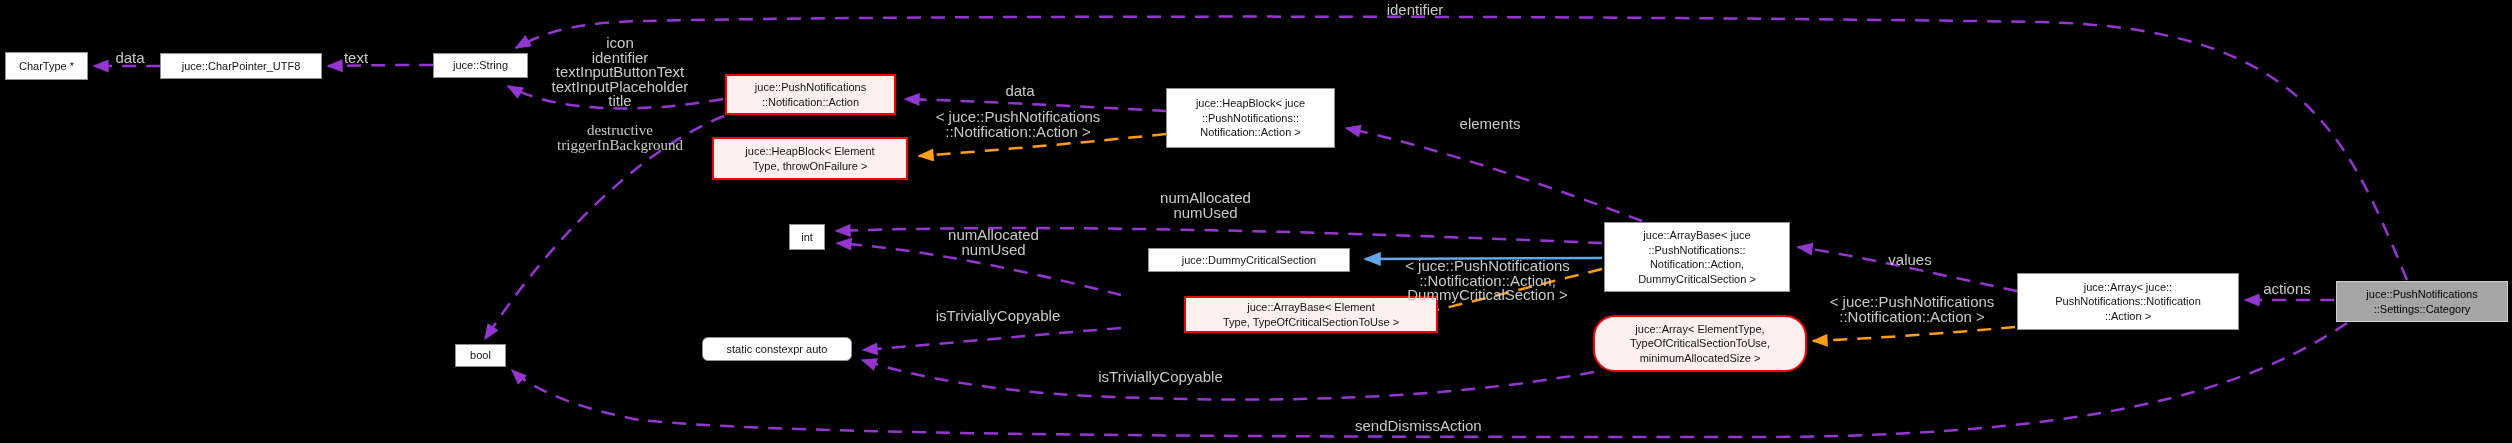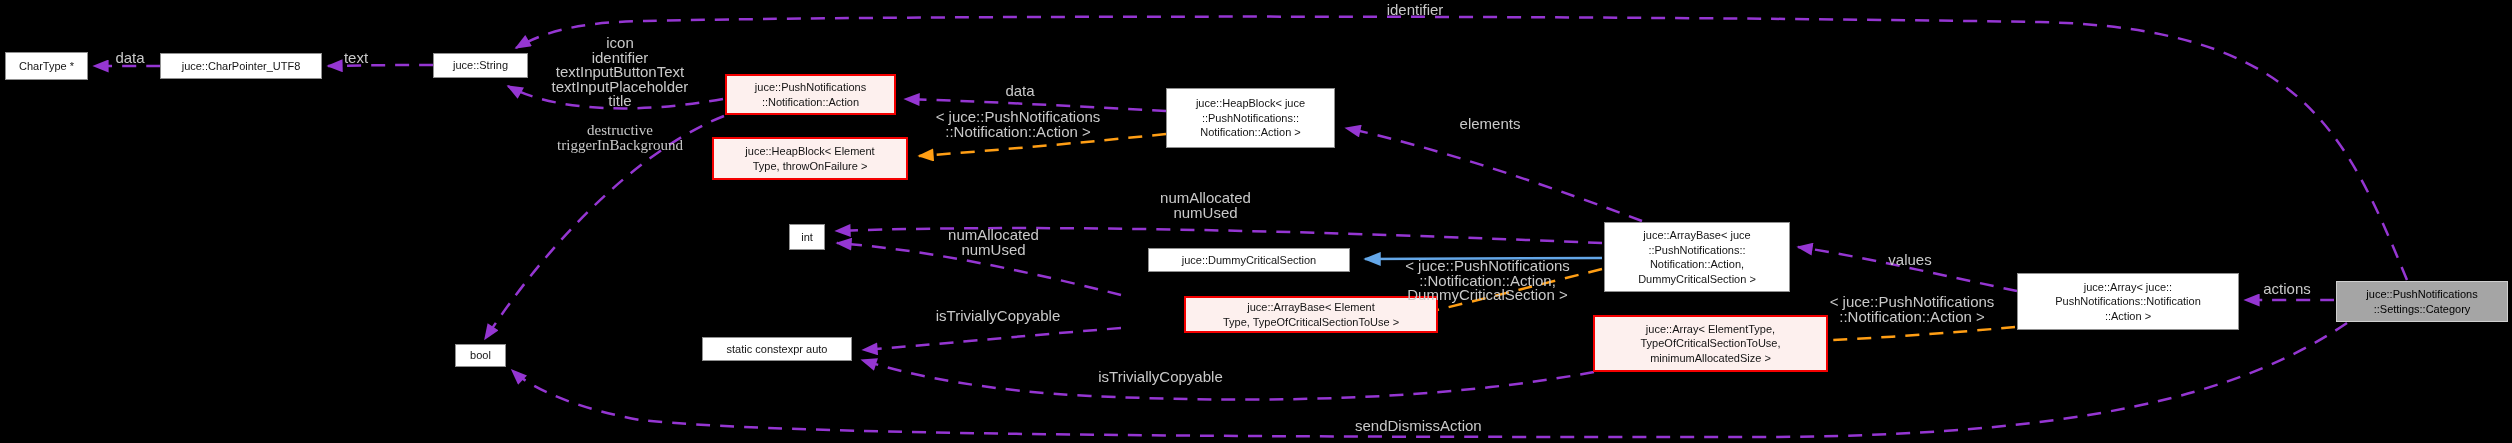--- a/index.html
+++ b/index.html
@@ -102,29 +102,29 @@
 ::PushNotifications::
 Notification::Action &gt;</div>
   <div class="node" style="left:789px;top:224px;width:36px;height:26px;text-align:center;">int</div>
   <div class="node" style="left:1148px;top:248px;width:202px;height:24px;">juce::DummyCriticalSection</div>
   <div class="node hl" style="left:1184px;top:296px;width:254px;height:37px;">juce::ArrayBase&lt; Element
 Type, TypeOfCriticalSectionToUse &gt;</div>
   <div class="node" style="left:1604px;top:222px;width:186px;height:70px;">juce::ArrayBase&lt; juce
 ::PushNotifications::
 Notification::Action,
 DummyCriticalSection &gt;</div>
-  <div class="node hl" style="left:1593px;top:315px;width:235px;height:57px;">juce::Array&lt; ElementType,
+  <div class="node hl" style="left:1593px;top:315px;width:214px;height:57px;border-radius:22px;">juce::Array&lt; ElementType,
 TypeOfCriticalSectionToUse,
 minimumAllocatedSize &gt;</div>
   <div class="node" style="left:2017px;top:273px;width:222px;height:57px;">juce::Array&lt; juce::
 PushNotifications::Notification
 ::Action &gt;</div>
   <div class="node sel" style="left:2336px;top:281px;width:172px;height:41px;">juce::PushNotifications
 ::Settings::Category</div>
-  <div class="node" style="left:702px;top:337px;width:150px;height:24px;">static constexpr auto</div>
+  <div class="node" style="left:702px;top:337px;width:150px;height:24px;border-radius:6px;">static constexpr auto</div>
   <div class="node" style="left:455px;top:344px;width:51px;height:23px;">bool</div>
 
   <div class="elabel" style="left:108px;top:51px;width:44px;">data</div>
   <div class="elabel" style="left:336px;top:51px;width:40px;">text</div>
   <div class="elabel" style="left:545px;top:36px;width:150px;">icon
 identifier
 textInputButtonText
 textInputPlaceholder
 title</div>
   <div class="elabel" style="left:540px;top:123px;width:160px;font-family:Liberation Serif, serif;">destructive

